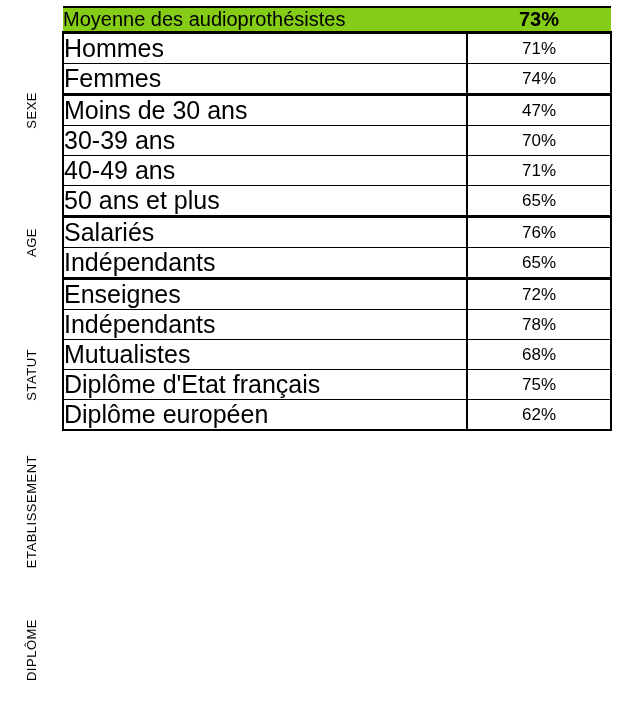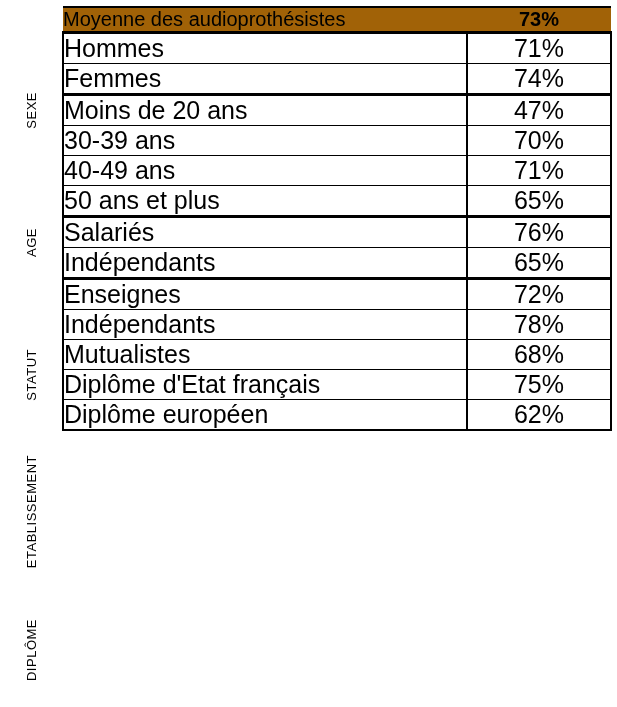--- a/index.html
+++ b/index.html
@@ -39,38 +39,38 @@
   col.c-label { width: 404px; }
   col.c-value { width: 144px; }
 
   .label-cell {
     font-size: 25px;
     padding: 3px 0 3px 10px;
     text-align: left;
     white-space: nowrap;
   }
   .value-cell {
-    font-size: 25px;
+    font-size: 17px;
     text-align: center;
     padding: 3px 0;
   }
 
   
   tr.row td {
     border-left: 2px solid #000;
     border-right: 2px solid #000;
     border-bottom: 1px solid #000;
   }
   tr.row td.value-cell {
     border-left: 2px solid #000;
   }
 
   
   tr.header-row td {
-    background: #a16207;
+    background: #84cc16;
     border-top: 2px solid #000;
     border-bottom: 3px solid #000;
     font-size: 20px;
   }
   tr.header-row td.value-cell {
     font-weight: bold;
     margin-top: 20px;
   }
 
   
@@ -134,21 +134,21 @@
       <tr class="row">
         <td class="label-cell">Hommes</td>
         <td class="value-cell">71%</td>
       </tr>
       <tr class="row group-end">
         <td class="label-cell">Femmes</td>
         <td class="value-cell">74%</td>
       </tr>
 
       <tr class="row">
-        <td class="label-cell">Moins de 20 ans</td>
+        <td class="label-cell">Moins de 30 ans</td>
         <td class="value-cell">47%</td>
       </tr>
       <tr class="row">
         <td class="label-cell">30-39 ans</td>
         <td class="value-cell">70%</td>
       </tr>
       <tr class="row">
         <td class="label-cell">40-49 ans</td>
         <td class="value-cell">71%</td>
       </tr>

